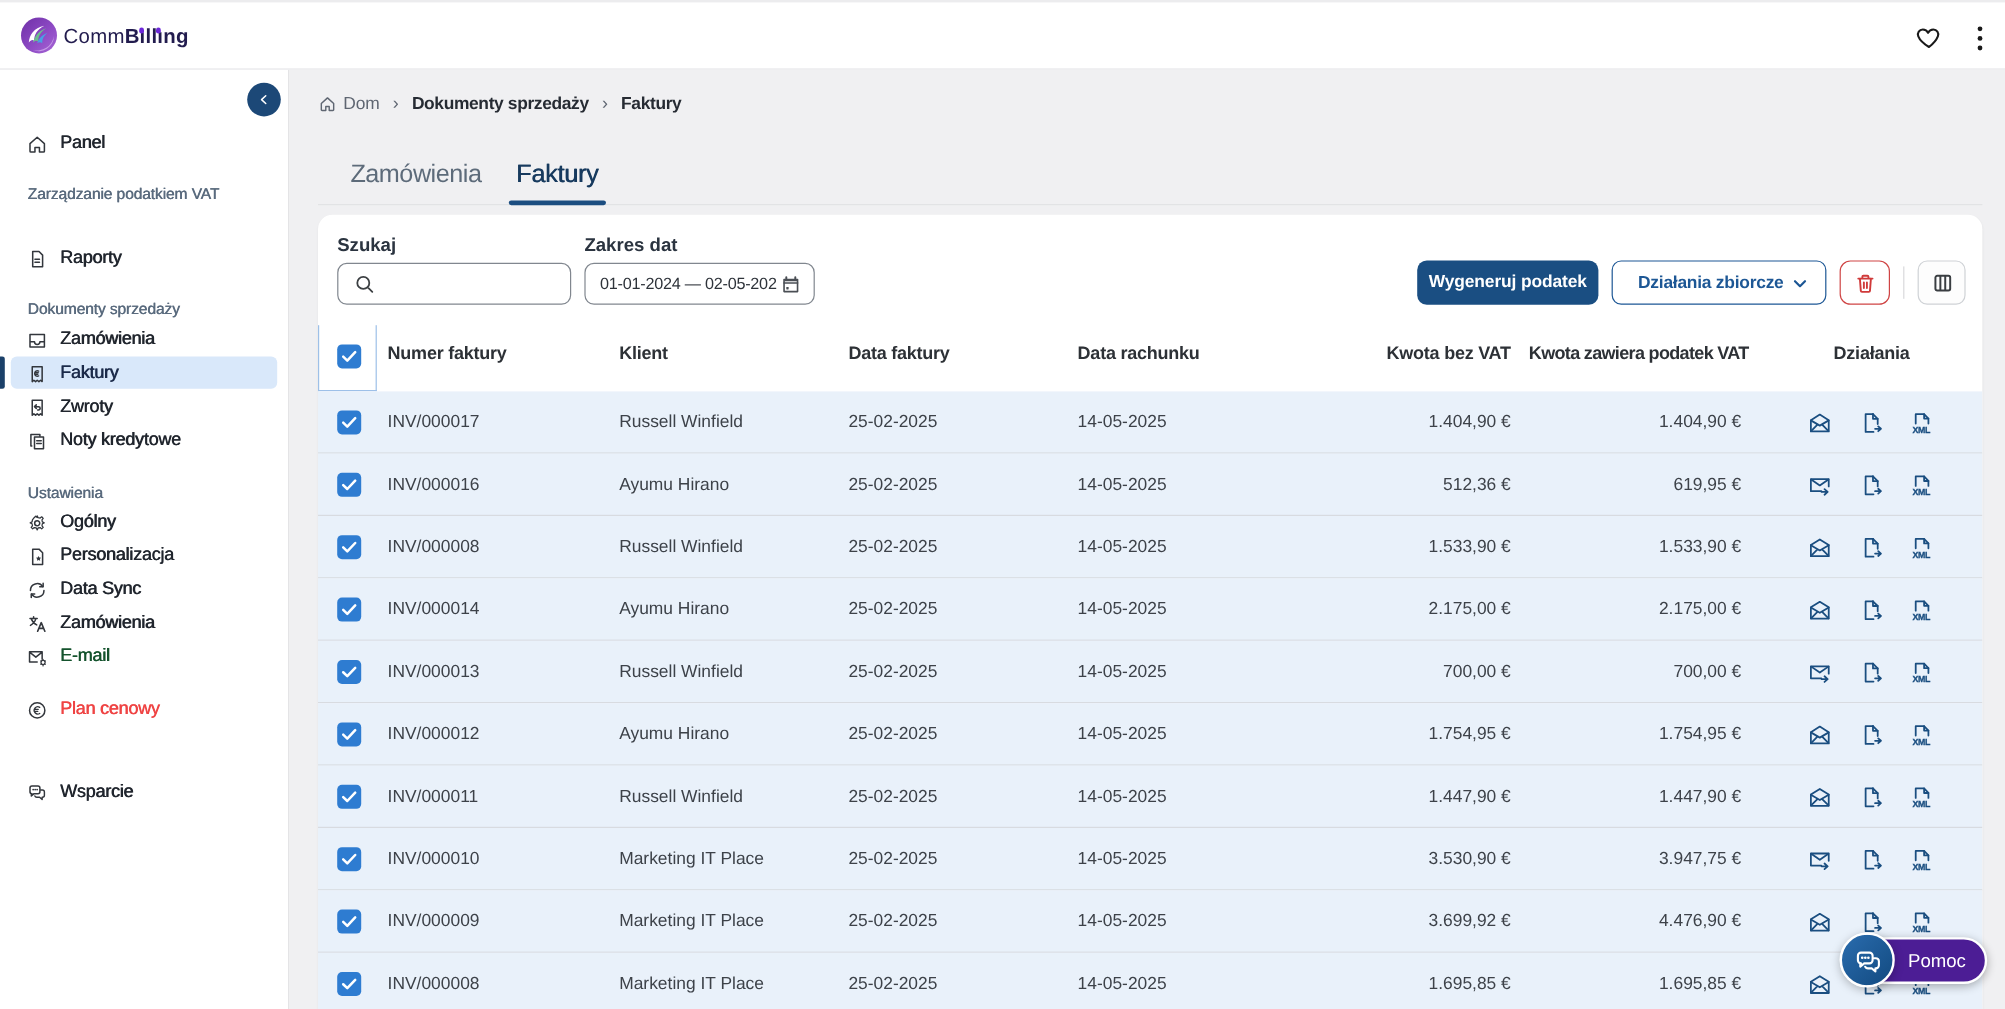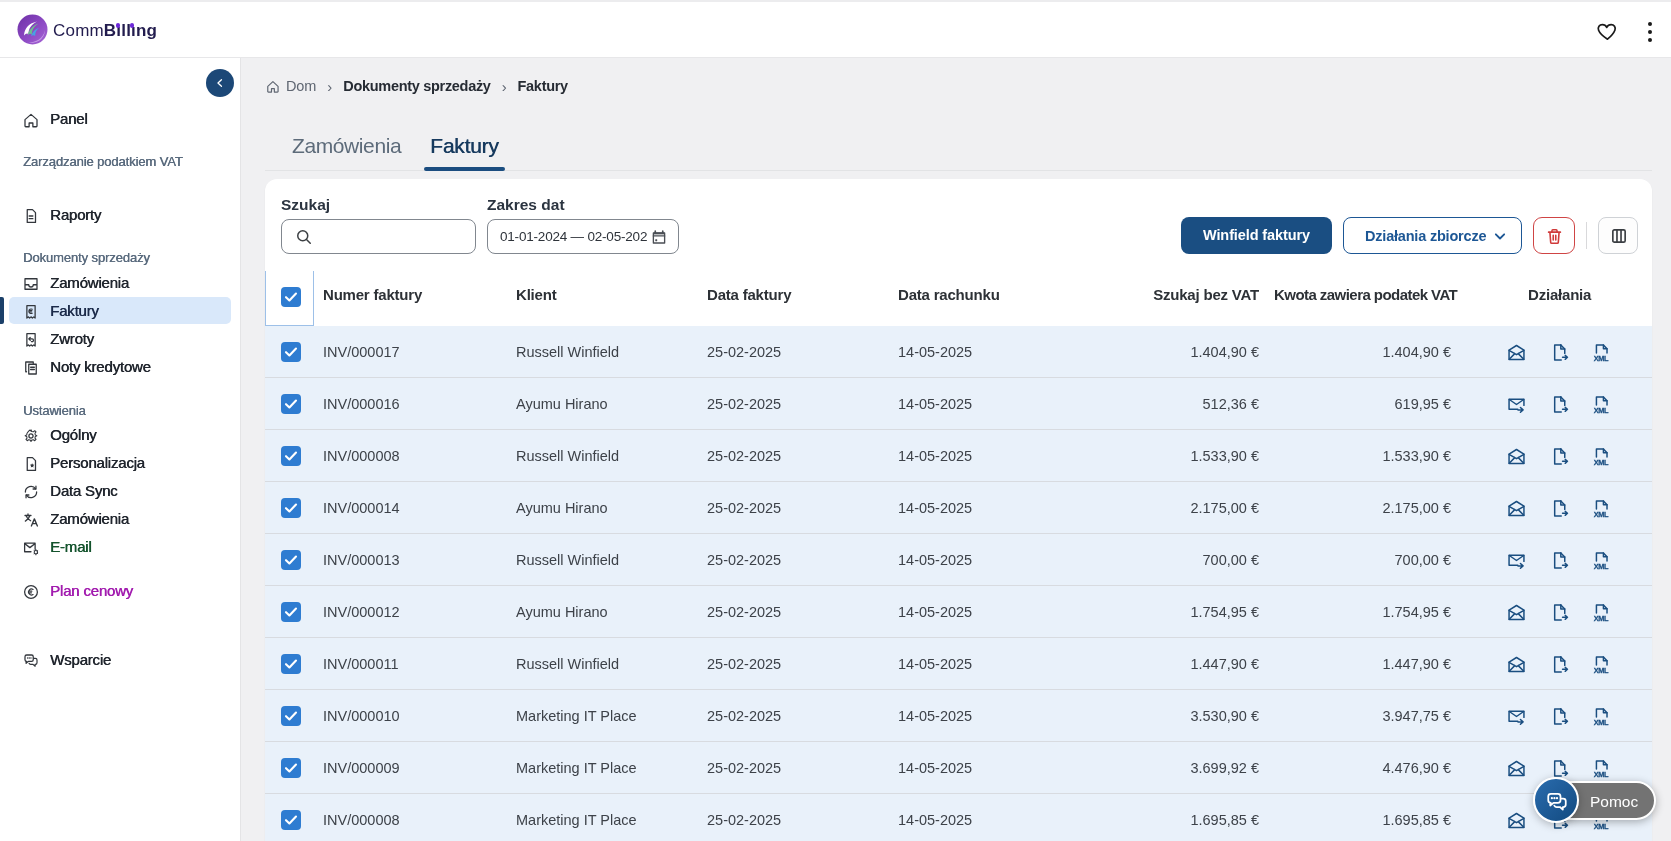--- a/index.html
+++ b/index.html
@@ -44,21 +44,21 @@
   .cb { position:absolute; width:20px; height:20px; background:#2e7cd1; border-radius:4px; }
   #tbody { position:absolute; left:0; top:147px; width:1387px; height:523px; overflow:hidden; }
   .row { position:absolute; left:0; width:1387px; height:52px; background:#e9f1fa; }
   .rsep { position:absolute; left:0; width:1387px; height:1px; background:#d8dbe0; }
   .row .cb { left:16px; top:16px; }
   .cell { position:absolute; top:18px; font-size:14.5px; color:#3d4249; white-space:nowrap; }
   .c1 { left:58px; } .c2 { left:251px; } .c3 { left:442px; } .c4 { left:633px; }
   .c5 { left:820px; width:174px; text-align:right; } .c6 { left:1012px; width:174px; text-align:right; }
   .ai { position:absolute; top:16px; }
   .a1 { left:1241px; } .a2 { left:1284px; } .a3 { left:1326px; }
-  #helppill { position:absolute; left:1550px; top:781px; width:106px; height:39px; background:#737373; border:2px solid #fff; border-radius:20px; box-shadow:0 2px 8px rgba(0,0,0,0.3); z-index:9; }
+  #helppill { position:absolute; left:1550px; top:781px; width:106px; height:39px; background:#4c1d95; border:2px solid #fff; border-radius:20px; box-shadow:0 2px 8px rgba(0,0,0,0.3); z-index:9; }
   #helptext { position:absolute; left:38px; top:10px; color:#fff; font-size:15.5px; }
   #helpcirc { position:absolute; left:1533px; top:777px; width:46px; height:46px; border-radius:50%; background:linear-gradient(135deg,#2a6cae,#124a80); border:2.5px solid #fff; box-shadow:0 2px 8px rgba(0,0,0,0.25); z-index:10; }
   #helpcirc svg { position:absolute; left:8px; top:9px; }
 </style>
 </head>
 <body>
 
 <div id="topbar">
 <div style="position:absolute;left:17px;top:12px;"><svg width="31" height="31" viewBox="0 0 31 31">
 <defs>
@@ -167,21 +167,21 @@
           <path d="M18.5 15.2a2.3 2.3 0 1 1 0 4.6 2.3 2.3 0 0 1 0-4.6z" stroke="#33373d" stroke-width="1.4" stroke-linecap="round" stroke-linejoin="round" fill="none"></path>
           <path d="M18.5 13.8v1 M18.5 20.2v1 M21 15.5l-.8.6 M16.8 18.9l-.8.6 M16 15.5l.8.6 M20.2 18.9l.8.6" stroke="#33373d" stroke-width="1.2" stroke-linecap="round" stroke-linejoin="round" fill="none"></path>
         </svg></div>
       <div class="tx" style="color:#14532d">E-mail</div>
     </div>
 <div class="navitem" style="top:520px;">
       <div class="ic"><svg width="18" height="18" viewBox="0 0 24 24" fill="none" style="">
           <path d="M12 3.5a8.5 8.5 0 1 1 0 17 8.5 8.5 0 0 1 0-17z" stroke="#33373d" stroke-width="1.7" stroke-linecap="round" stroke-linejoin="round" fill="none"></path>
           <path d="M14.8 8.6a4 4 0 1 0 0 6.8 M8.7 10.9h4.4 M8.7 13.1h3.9" stroke="#33373d" stroke-width="1.5" stroke-linecap="round" stroke-linejoin="round" fill="none"></path>
         </svg></div>
-      <div class="tx" style="color:#a21caf">Plan cenowy</div>
+      <div class="tx" style="color:#ef4444">Plan cenowy</div>
     </div>
 <div class="navitem" style="top:548px;margin-top:41px;">
       <div class="ic"><svg width="18" height="18" viewBox="0 0 24 24" fill="none" style="">
           <path d="M4 6.2C4 5 5 4 6.2 4h6.6C14 4 15 5 15 6.2v4.1c0 1.2-1 2.2-2.2 2.2H8.5L5.5 15v-2.5H6.2C5 12.5 4 11.5 4 10.3z" stroke="#33373d" stroke-width="1.7" stroke-linecap="round" stroke-linejoin="round" fill="none"></path>
           <path d="M15.8 8.5h2C19 8.5 20 9.5 20 10.7v3.6c0 1.2-1 2.2-2.2 2.2h-.3V19l-2.8-2.5h-3.2c-1 0-1.8-.6-2.1-1.4" stroke="#33373d" stroke-width="1.6" stroke-linecap="round" stroke-linejoin="round" fill="none"></path>
           <path d="M7.5 8h.01 M9.7 8h.01 M11.9 8h.01" stroke="#33373d" stroke-width="2.0" stroke-linecap="round" stroke-linejoin="round" fill="none"></path>
         </svg></div>
       <div class="tx" style="color:#21262e">Wsparcie</div>
     </div>
 </div>
@@ -208,21 +208,21 @@
 <div id="datebox">
       <div class="dtx">01-01-2024 — 02-05-202</div>
       <div style="position:absolute;right:10px;top:8px;"><svg width="18" height="18" viewBox="0 0 24 24" fill="none" style="">
           <path d="M4.5 6.5h15V20h-15z" stroke="#4a4e54" stroke-width="1.8" stroke-linecap="round" stroke-linejoin="round" fill="none"></path>
           <path d="M4.5 10.5h15" stroke="#4a4e54" stroke-width="1.8" stroke-linecap="round" stroke-linejoin="round" fill="none"></path>
           <path d="M7 4v3M17 4v3" stroke="#4a4e54" stroke-width="2.2" stroke-linecap="round"></path>
           <rect x="7" y="15" width="2.6" height="2.6" rx="0.5" fill="#4a4e54"></rect>
           <path d="M5 7.2h14" stroke="#4a4e54" stroke-width="2.6"></path>
         </svg></div>
     </div>
-<div id="btn-primary">Winfield faktury</div>
+<div id="btn-primary">Wygeneruj podatek</div>
 <div id="btn-outline">
       <span class="t">Działania zbiorcze</span>
       <svg width="20" height="20" viewBox="0 0 24 24" fill="none" style="">
         <path d="m7 10 5 5 5-5" stroke="#1d5795" stroke-width="2.2" stroke-linecap="round" stroke-linejoin="round" fill="none"></path>
       </svg>
     </div>
 <div id="btn-trash">
       <svg width="19" height="19" viewBox="0 0 24 24" fill="none" style="">
         <path d="M4.5 6.5h15 M8.8 6.5V4.6c0-.6.5-1.1 1.1-1.1h4.2c.6 0 1.1.5 1.1 1.1V6.5 M6.2 6.5l1 13c.05.6.55 1 1.15 1h7.3c.6 0 1.1-.4 1.15-1l1-13" stroke="#d03a3a" stroke-width="2.0" stroke-linecap="round" stroke-linejoin="round" fill="none"></path>
         <path d="M10.4 10.5v6 M13.6 10.5v6" stroke="#d03a3a" stroke-width="2.0" stroke-linecap="round" stroke-linejoin="round" fill="none"></path>
@@ -240,21 +240,21 @@
         <div class="cb" style="left:15px;top:16px;">
           <svg width="16" height="16" viewBox="0 0 16 16" style="position:absolute;left:2px;top:2px">
             <path d="M3 8.2 6.4 11.5 13 4.5" stroke="#fff" stroke-width="2.1" fill="none" stroke-linecap="round" stroke-linejoin="round"></path>
           </svg>
         </div>
       </div>
 <div class="th" style="left:58px;">Numer faktury</div>
 <div class="th" style="left:251px;">Klient</div>
 <div class="th" style="left:442px;">Data faktury</div>
 <div class="th" style="left:633px;">Data rachunku</div>
-<div class="th" style="left:820px;width:174px;text-align:right;">Szukaj bez VAT</div>
+<div class="th" style="left:820px;width:174px;text-align:right;">Kwota bez VAT</div>
 <div class="th" style="left:1009px;letter-spacing:-0.55px;">Kwota zawiera podatek VAT</div>
 <div class="th" style="left:1263px;">Działania</div>
 </div>
 <div id="tbody">
 <div class="row" style="top:0px;">
 <div class="cb">
           <svg width="16" height="16" viewBox="0 0 16 16" style="position:absolute;left:2px;top:2px">
             <path d="M3 8.2 6.4 11.5 13 4.5" stroke="#fff" stroke-width="2.1" fill="none" stroke-linecap="round" stroke-linejoin="round"></path>
           </svg>
         </div>

